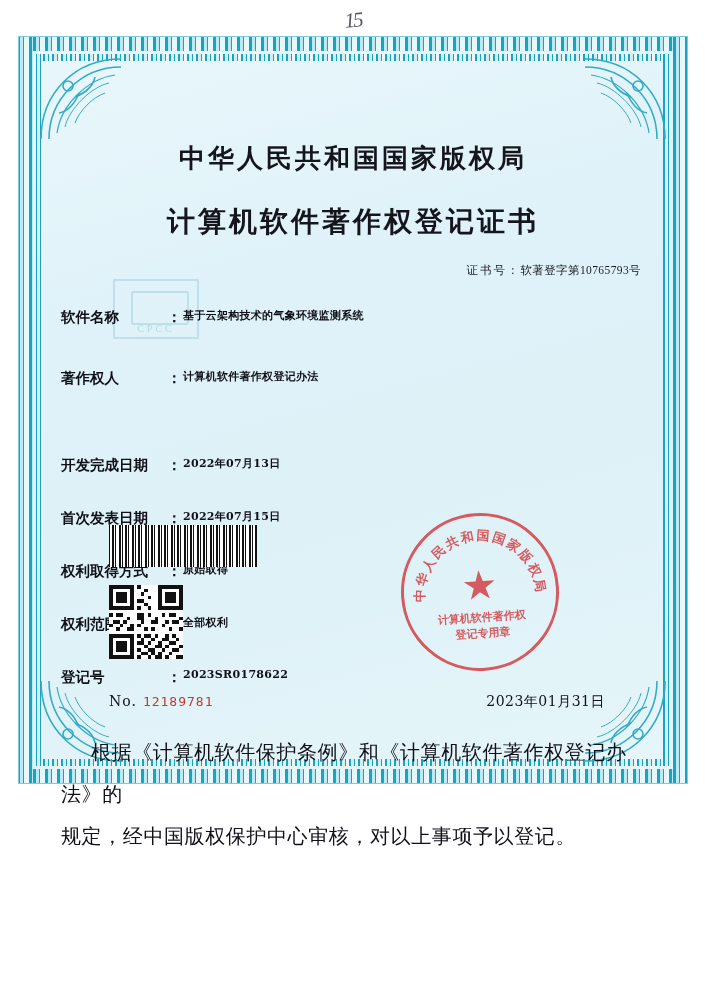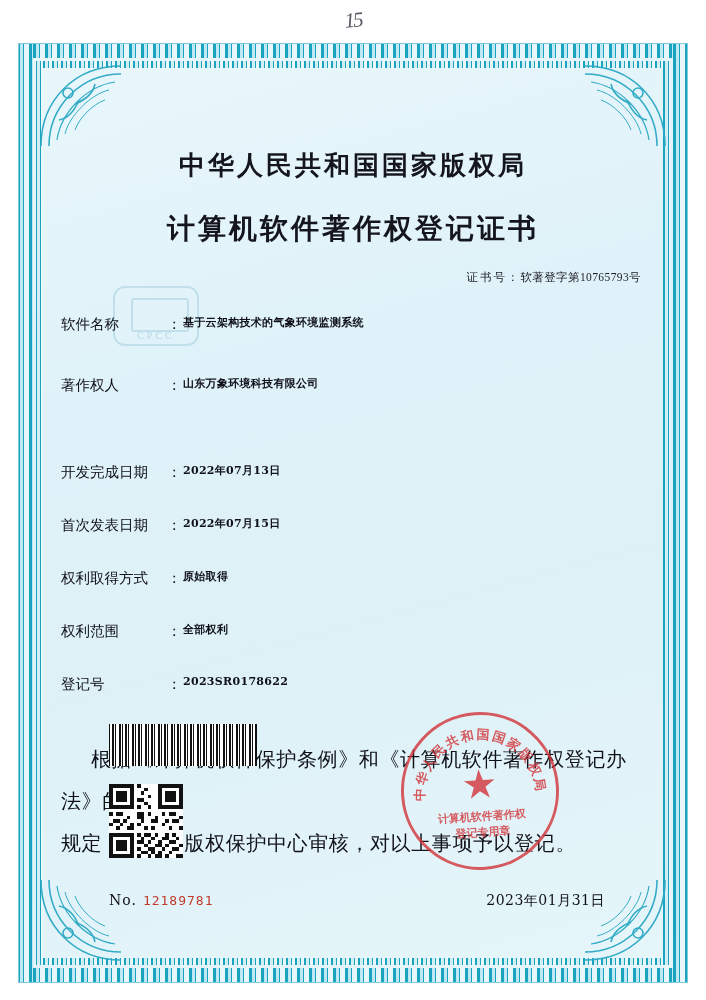--- a/index.html
+++ b/index.html
@@ -27,23 +27,23 @@
     color: #5a5a66;
     letter-spacing: -2px;
     transform: rotate(-6deg);
     font-style: italic;
   }
 
   
   .certificate {
     position: absolute;
     left: 18px;
-    top: 43px;
+    top: 36px;
     width: 670px;
-    height: 940px;
+    height: 748px;
     background:
       linear-gradient(165deg, #e9f7fb 0%, #dff2f9 35%, #ddf1f7 60%, #e6f6fa 100%);
     box-sizing: border-box;
     border: 1px solid #7fcbdd;
   }
 
   
   .border-outer {
     position: absolute;
     inset: 0;
@@ -133,21 +133,21 @@
   .cert-no .label { letter-spacing: 2px; }
 
   
   .watermark {
     position: absolute;
     left: 52px;
     top: 200px;
     width: 86px;
     height: 60px;
     border: 2px solid rgba(120,180,198,.30);
-    border-radius: 12px;
+    border-radius: 1px;
     color: rgba(120,180,198,.42);
     font-size: 10px;
     letter-spacing: 3px;
     display: flex;
     align-items: flex-end;
     justify-content: center;
     padding-bottom: 3px;
     box-sizing: border-box;
   }
   .watermark:before {
@@ -165,21 +165,21 @@
     display: flex;
     align-items: flex-start;
     margin-bottom: 0;
     font-size: 14.5px;
     color: #111119;
   }
   .field-label {
     width: 122px;
     flex: 0 0 122px;
     font-family: "DejaVu Serif", "Liberation Serif", serif;
-    font-weight: normal;
+    font-weight: bold;
     font-size: 14.5px;
     color: #101018;
     white-space: nowrap;
   }
   .lbl-spread {
     display: inline-block;
     width: 106px;
     text-align: justify;
   }
   .lbl-spread:after {
@@ -388,21 +388,21 @@
         <div class="field-label"><span class="lbl-spread">软件名称</span>：</div>
         <div class="field-value">
           <span>基于云架构技术的气象环境监测系统</span>
         </div>
       </div>
 
       <div class="gap-lg"></div>
 
       <div class="field-row">
         <div class="field-label"><span class="lbl-spread">著作权人</span>：</div>
-        <div class="field-value">山东万象环境科技有限公司</div>
+        <div class="field-value">计算机软件著作权登记办法</div>
       </div>
 
       <div class="gap-lg"></div>
       <div class="gap-sm"></div>
 
       <div class="field-row">
         <div class="field-label"><span class="lbl-spread">开发完成日期</span>：</div>
         <div class="field-value">2022年07月13日</div>
       </div>
 

